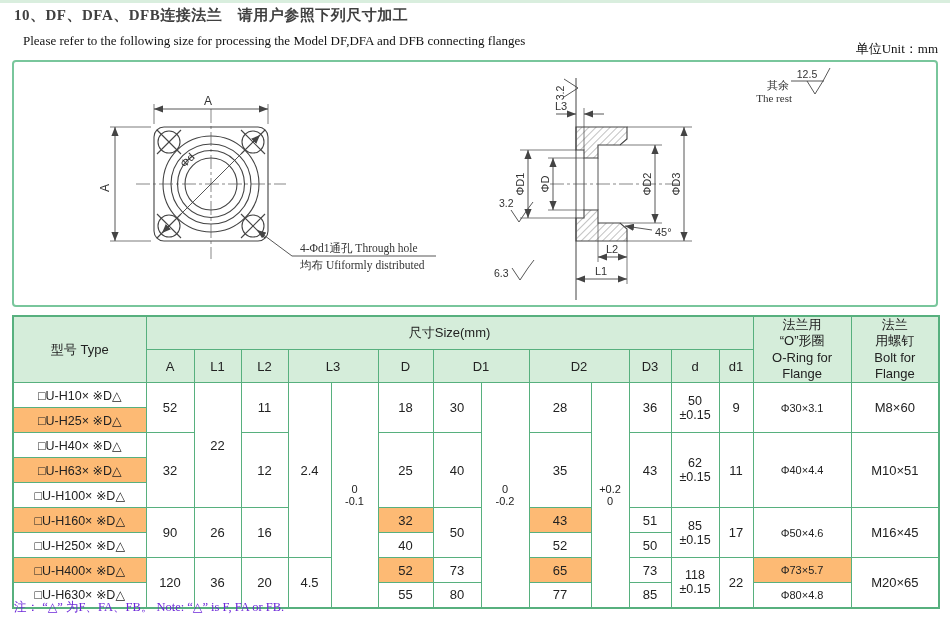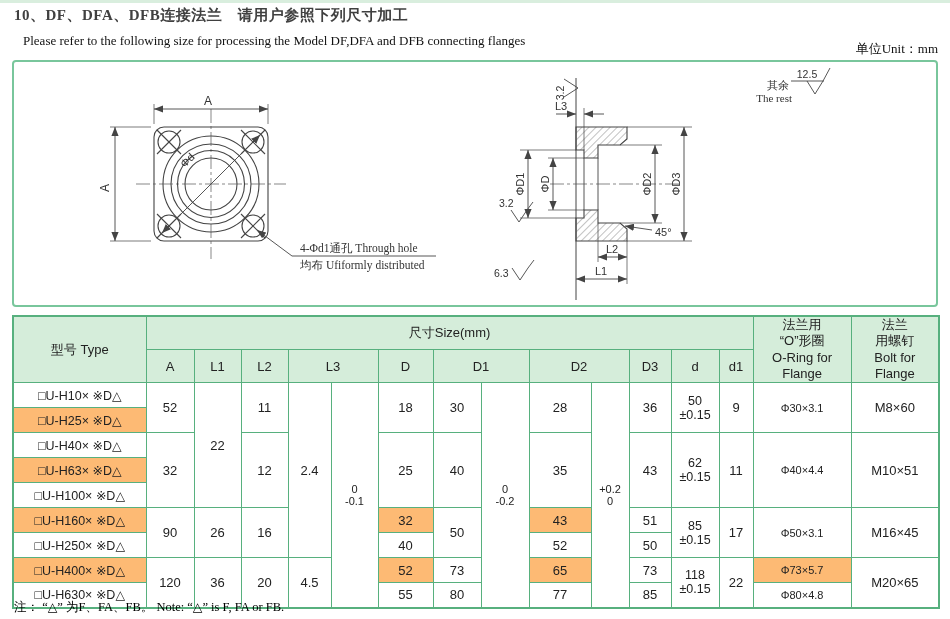--- a/index.html
+++ b/index.html
@@ -25,21 +25,21 @@
   #spec-table tr.h1{height:28px;}
   #spec-table tr.h2{height:27px;}
   .pre{white-space:pre-line;line-height:1.15;}
   .hdr3{font-size:11.5px;line-height:1.25;}
   td.type{text-align:left;padding-left:8px;font-size:12.5px;}
   td.shaded{background:#fdba74;}
   td.tol{font-size:11px;line-height:1.1;}
   td.twoline{font-size:12.5px;line-height:1.12;}
   td.orv{font-size:11px;}
   #footnote{left:14px;top:599px;font-family:"Liberation Serif","DejaVu Serif",serif;
-            font-size:12.5px;color:#000000;}
+            font-size:12.5px;color:#6d28d9;}
 </style>
 </head>
 <body>
 
 <div id="page">
   <div id="topstrip" class="abs"></div>
 
   <div id="title" class="abs">10、DF、DFA、DFB连接法兰　请用户参照下列尺寸加工</div>
   <div id="subtitle" class="abs">Please refer to the following size for processing the Model DF,DFA and DFB connecting flanges</div>
   <div id="unit" class="abs">单位Unit：mm</div>
@@ -268,21 +268,21 @@
         <td rowspan="2">90</td>
         <td rowspan="2">26</td>
         <td rowspan="2">16</td>
         <td class="shaded">32</td>
         <td rowspan="2">50</td>
         <td class="shaded">43</td>
         <td>51</td>
         <td rowspan="2" class="twoline pre">85
 ±0.15</td>
         <td rowspan="2">17</td>
-        <td rowspan="2" class="orv">Φ50×3.1</td>
+        <td rowspan="2" class="orv">Φ50×4.6</td>
         <td rowspan="2">M16×45</td>
       </tr>
       <tr>
         <td class="type">□U-H250× ※D△</td>
         <td>40</td>
         <td>52</td>
         <td>50</td>
       </tr>
       <tr>
         <td class="type shaded">□U-H400× ※D△</td>

